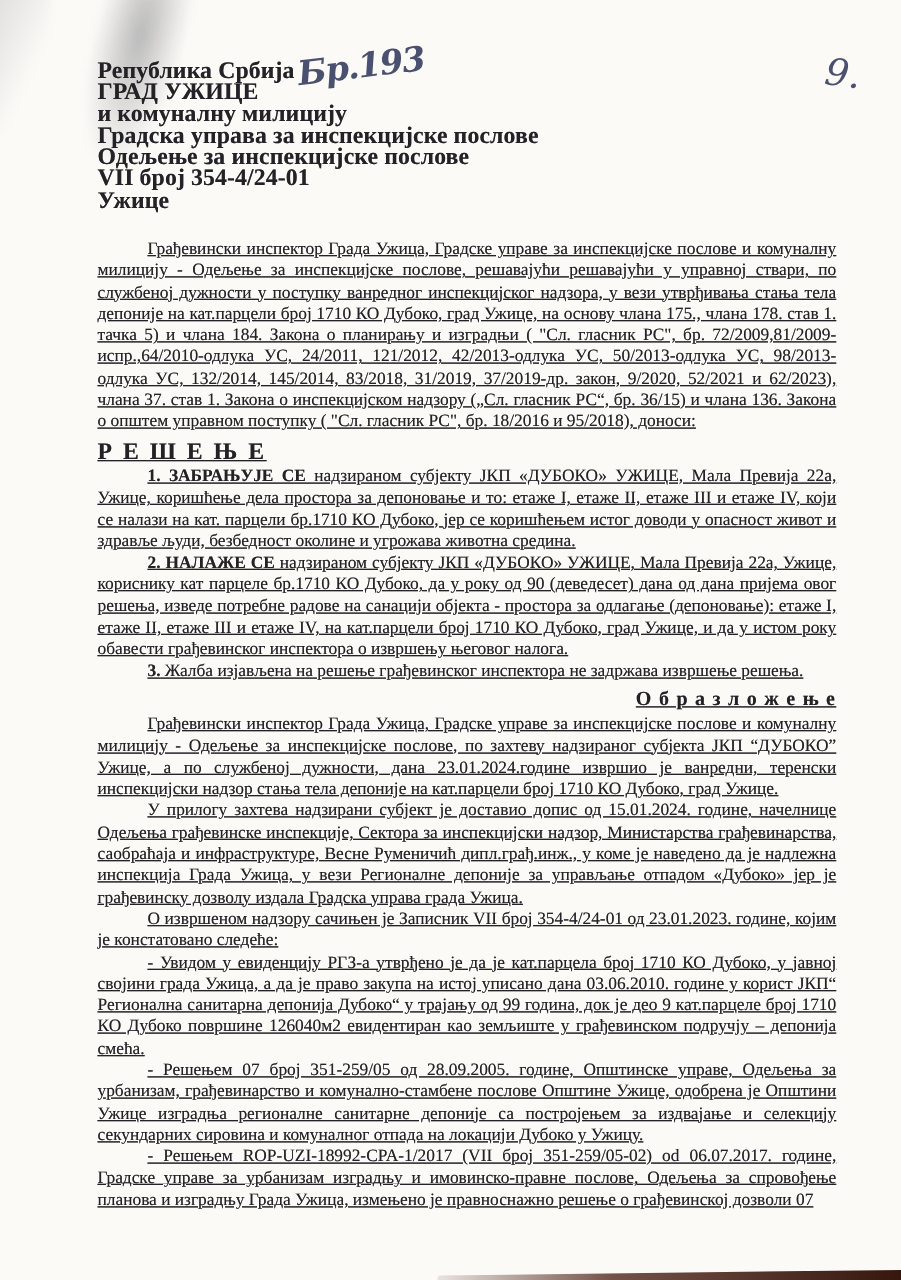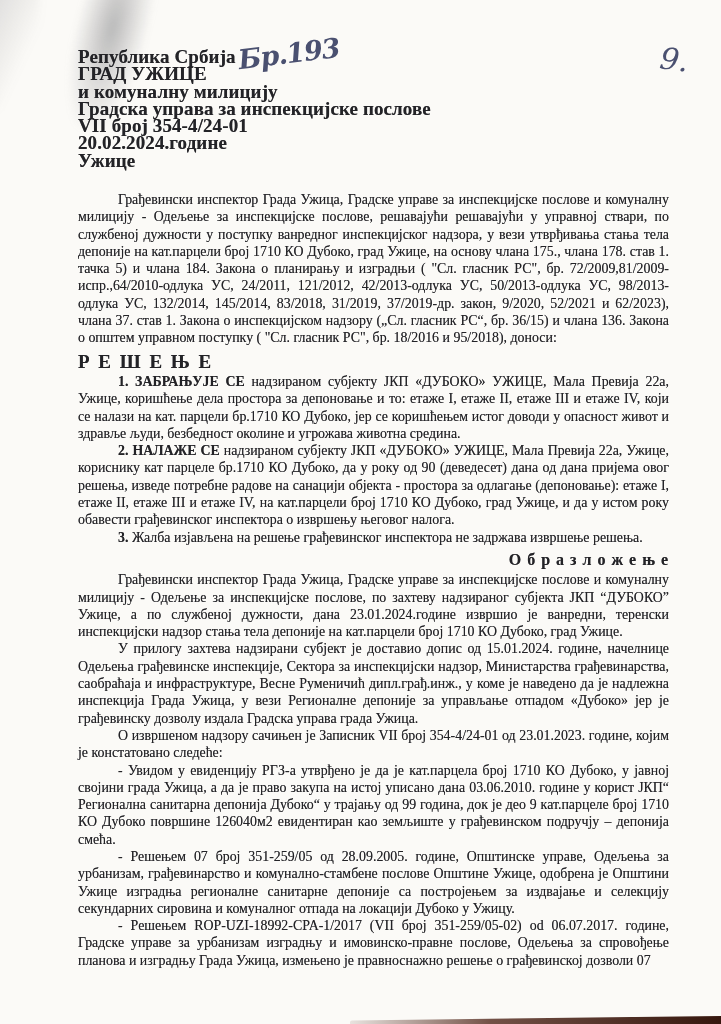--- a/index.html
+++ b/index.html
@@ -51,21 +51,21 @@
     letter-spacing:-1px;
   }
   .header{
     position:absolute;left:78px;top:48px;
     font-size:19px;line-height:17.3px;
     font-weight:bold;
     letter-spacing:0.1px;
   }
   .content{
     position:absolute;left:78px;top:191px;width:591px;
-    font-size:13.9px;line-height:17.3px;
+    font-size:13.9px;line-height:17.3px;text-decoration:underline;
   }
   .p{
     text-align:justify;
     text-indent:40px;
     margin:0;
   }
   .h-resenje{
     text-align:left;
     font-weight:bold;
     font-size:19px;
@@ -92,22 +92,22 @@
   <div class="smudge-left"></div>
 
   <div class="handwritten hw-page-num">9.</div>
   <div class="handwritten hw-ref">Бр.193</div>
 
   <div class="header">
     <div>Република Србија</div>
     <div>ГРАД УЖИЦЕ</div>
     <div>и комуналну милицију</div>
     <div>Градска управа за инспекцијске послове</div>
+    <div>Одељење за инспекцијске послове</div>
     <div>VII  број 354-4/24-01</div>
-    <div>20.02.2024.године</div>
     <div>Ужице</div>
   </div>
 
   <div class="content">
     <p class="p">Грађевински инспектор Града Ужица, Градске управе за инспекцијске послове и комуналну милицију - Одељење за инспекцијске послове, решавајући решавајући у управној ствари, по службеној дужности у поступку ванредног инспекцијског надзора, у вези утврђивања стања тела депоније на кат.парцели број 1710 КО Дубоко, град Ужице, на основу члана 175., члана 178. став 1. тачка 5)  и члана 184. Закона о планирању и изградњи ( "Сл. гласник РС", бр. 72/2009,81/2009-испр.,64/2010-одлука УС, 24/2011, 121/2012, 42/2013-одлука УС, 50/2013-одлука УС, 98/2013-одлука УС, 132/2014, 145/2014, 83/2018, 31/2019, 37/2019-др. закон, 9/2020, 52/2021 и 62/2023), члана 37. став 1. Закона о инспекцијском надзору („Сл. гласник РС“, бр. 36/15)  и члана 136. Закона о општем управном поступку ( "Сл. гласник РС", бр. 18/2016 и 95/2018), доноси:</p>
 
     <div class="h-resenje">Р Е Ш Е Њ Е</div>
 
     <p class="p"><span class="lead">1. ЗАБРАЊУЈЕ СЕ</span><span> надзираном субјекту ЈКП «ДУБОКО» УЖИЦЕ, Мала Превија 22а, Ужице, коришћење дела простора за депоновање и то: етаже I, етаже II, етаже III и етаже IV, који се налази на кат. парцели бр.1710 КО Дубоко, јер се коришћењем истог доводи у опасност живот и здравље људи, безбедност околине и угрожава животна средина.</span></p>
 

